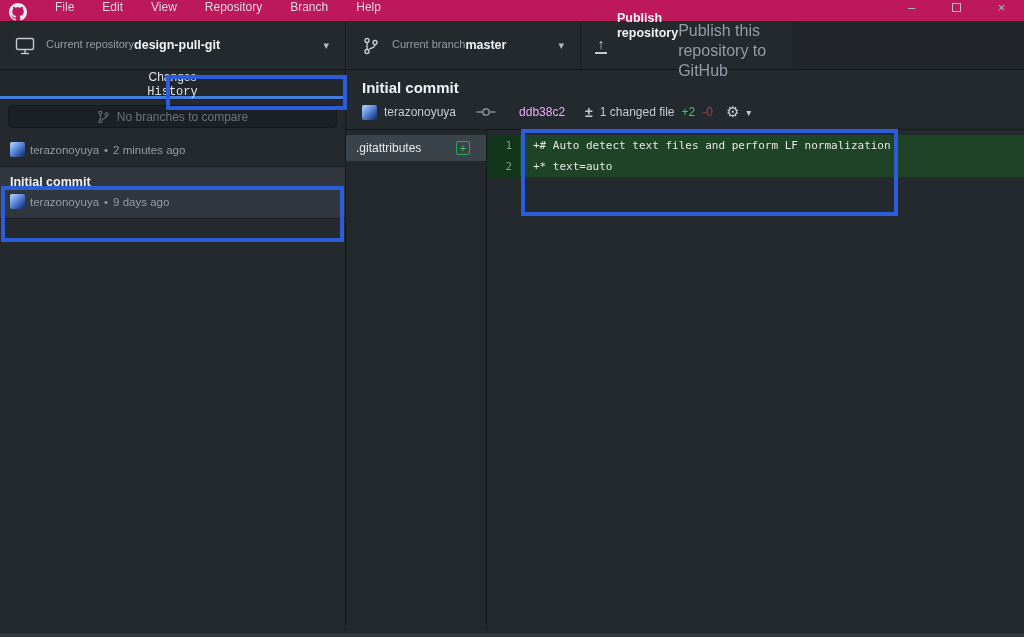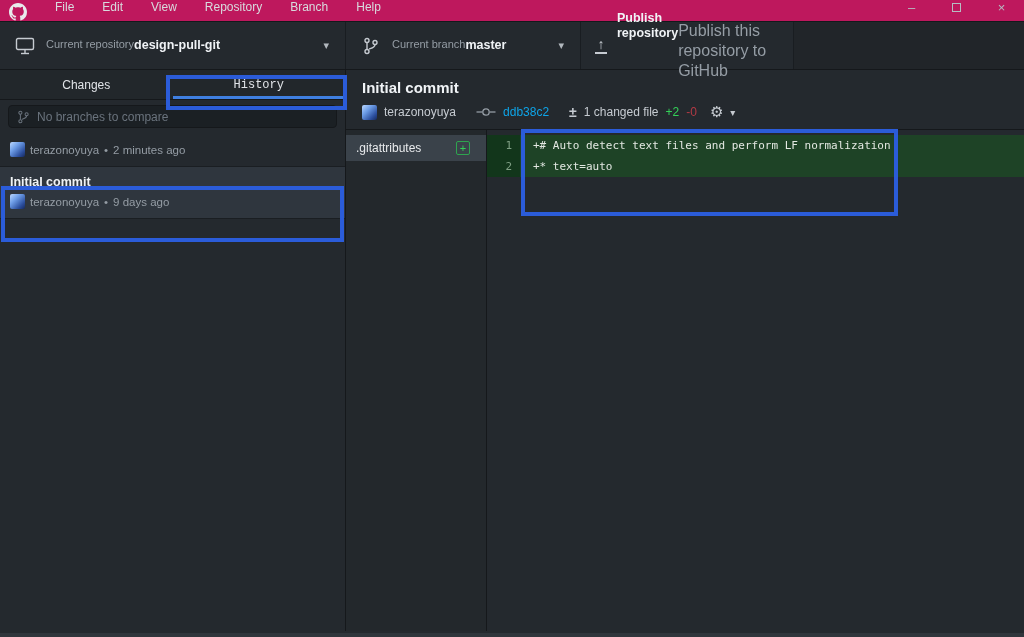--- a/index.html
+++ b/index.html
@@ -37,49 +37,49 @@
   .tb-sub { font-size:16px; color:#959da5;margin-top:10px; }
   .tb-chevron { margin-left:auto; color:#b2b8be; font-size:11px; padding-right:6px; }
   .upload-glyph { display:flex; flex-direction:column; align-items:center; color:#c6cbd1; }
   .upload-glyph .arrow { font-size:14px; line-height:12px; }
   .upload-glyph .base { width:12px; height:2px; background:#c6cbd1; margin-top:2px; }
 
   
   .app-body { display:flex; height:561px; }
   .sidebar { width:346px; border-right:1px solid #15181b; display:flex; flex-direction:column; background:#24292e; }
 
-  .tabbar { height:30px; display:flex; border-bottom:1px solid #15181b; background:#22272b; }
+  .tabbar { height:30px; display:flex; border-bottom:1px solid #15181b; background:#22272b;flex-direction:column; }
   .tab { flex:1; display:flex; align-items:center; justify-content:center; font-size:12px; color:#e1e4e8; }
   .tab.active { box-shadow:inset 0 -3px 0 #3f7fe0;font-family:Liberation Mono, monospace; }
 
   .filter-wrap { padding:5px 8px 6px 8px; }
   .filter-box {
     height:23px; background:#1b2024; border:1px solid #15181b; border-radius:4px;
-    display:flex; align-items:center; padding:4px 8px; color:#6a737d;
+    display:flex; align-items:center; padding:4px 8px; color:#6a737d;justify-content:center;
   }
   .filter-box svg { stroke:#6a737d; fill:none; stroke-width:1.3; margin-right:7px; }
   .filter-text { font-size:12px; color:#6a737d; }
 
   .commit-list { flex:1; }
   .commit-item { padding:8px 10px 9px 10px; border-bottom:1px solid #1a1e22; }
   .commit-item.selected { background:#2f363e; }
   .commit-title { font-size:12.5px; font-weight:bold; color:#f0f3f6; margin-bottom:5px; }
   .commit-meta { display:flex; align-items:center; font-size:11.5px; color:#959da5; gap:5px; }
   .avatar {
     width:15px; height:15px; border-radius:2px; flex:0 0 auto;
     background:linear-gradient(135deg,#bcd8ff 0%,#6f9fe8 35%,#2c4f9e 75%,#16295c 100%);
   }
 
   
   .main { flex:1; display:flex; flex-direction:column; background:#24292e; }
   .main-header { padding:9px 16px 0 16px; border-bottom:1px solid #15181b; }
   .main-title { font-size:15px; font-weight:bold; color:#f0f3f6; }
   .meta-row { display:flex; align-items:center; gap:7px; margin:7px 0 8px 0; font-size:12px; color:#c6cbd1; }
   .meta-sep { width:6px; }
-  .sha { color:#0ea5e9; }
+  .sha { color:#f0abfc;margin-left:16px; }
   .icon-inline { display:flex; align-items:center; color:#959da5; }
   .icon-inline svg { stroke:#959da5; fill:none; stroke-width:1.3; }
   .plusminus { font-size:14px; color:#c6cbd1; font-weight:bold; }
   .additions { color:#34d058; }
   .deletions { color:#b33a45; }
   .gear { font-size:15px; color:#c6cbd1; margin-left:6px; }
   .small-chevron { font-size:10px; color:#c6cbd1; }
 
   .main-content { flex:1; display:flex; }
   .file-col { width:141px; border-right:1px solid #15181b; padding-top:5px; background:#23282c; }

